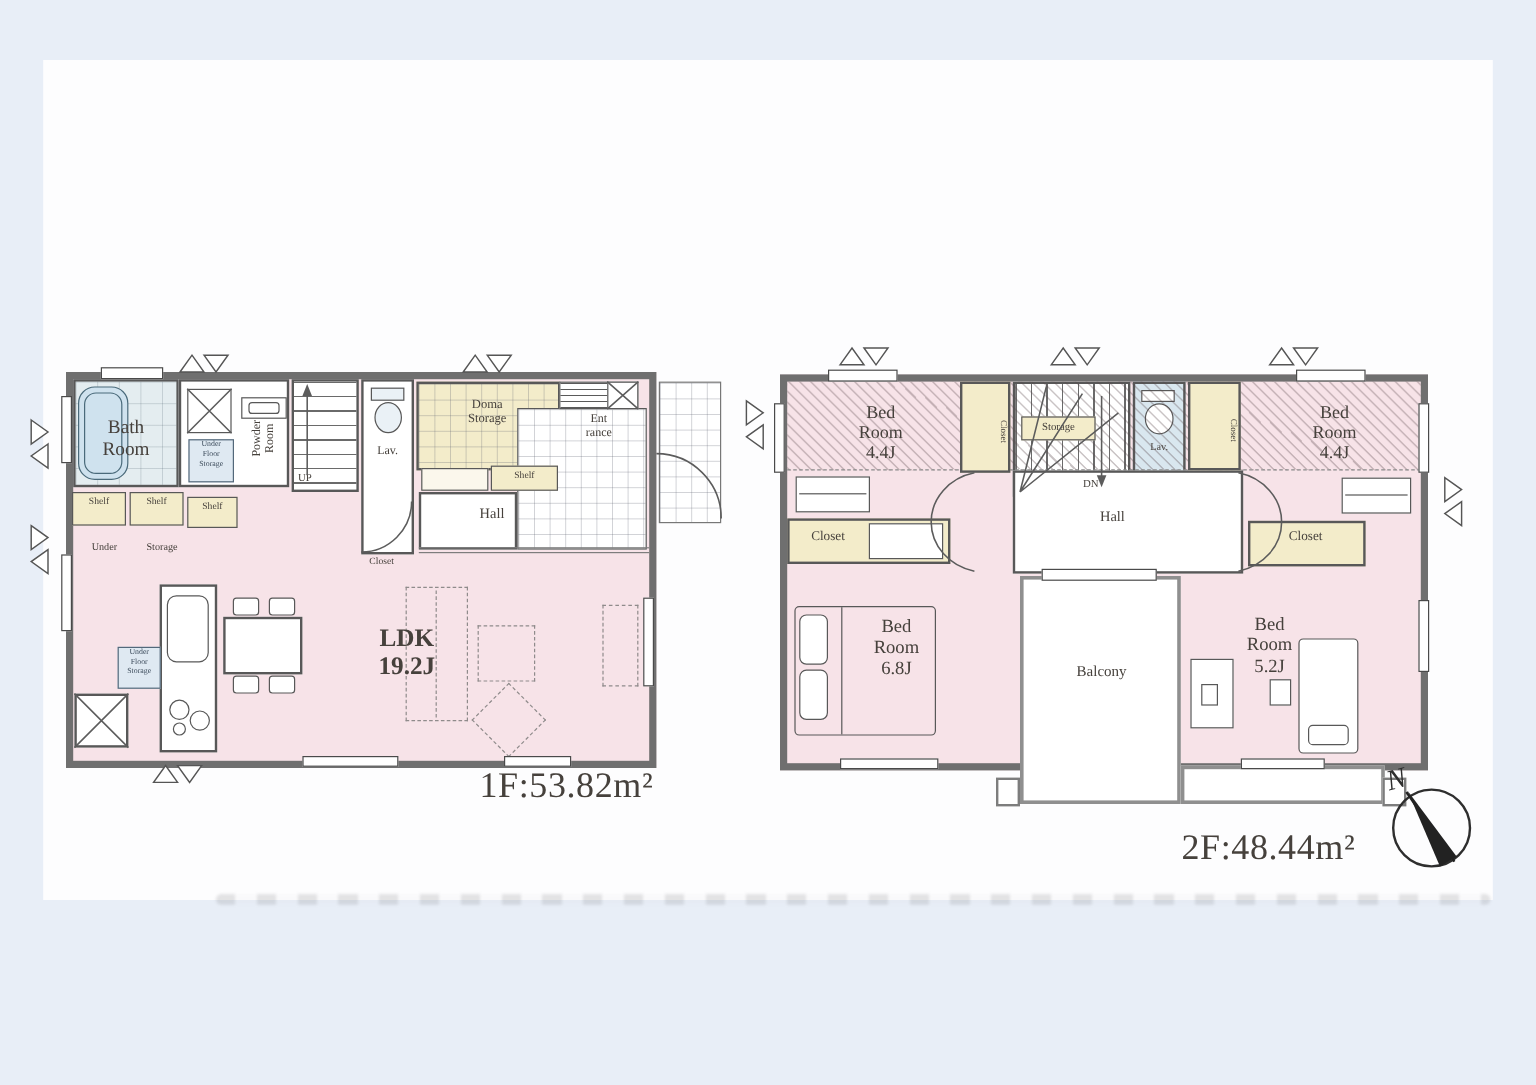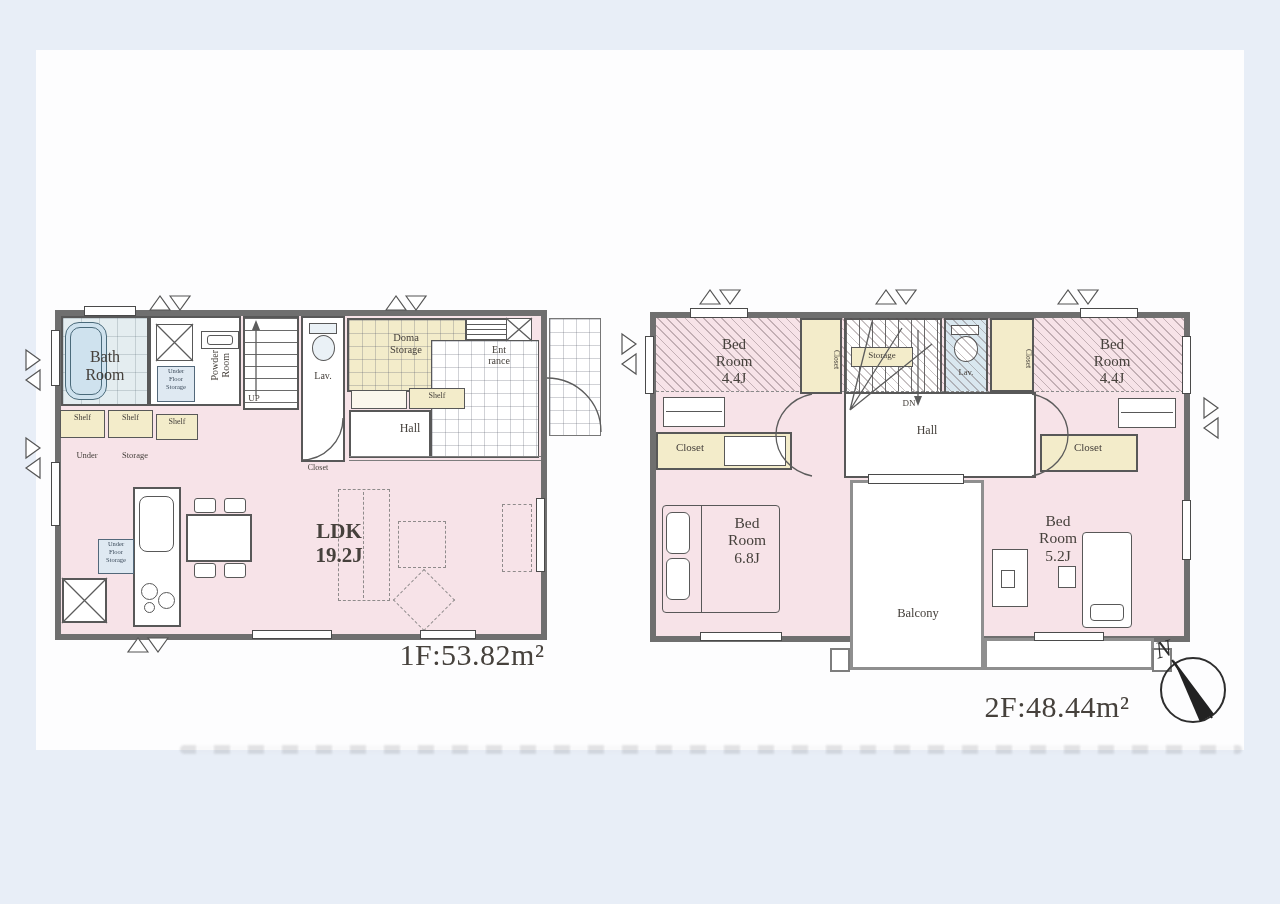--- a/index.html
+++ b/index.html
@@ -181,21 +181,21 @@
 Room
 6.8J</div>
 <div class="abs furn" style="left:662px;top:505px;width:118px;height:108px;border-radius:4px;">
   <div class="abs" style="left:38px;top:0;bottom:0;border-left:1.2px solid var(--line_gray);"></div>
 </div>
 <div class="abs furn" style="left:666px;top:512px;width:24px;height:42px;border-radius:6px;background:#fff;"></div>
 <div class="abs furn" style="left:666px;top:558px;width:24px;height:42px;border-radius:6px;background:#fff;"></div>
 
 <div class="abs" style="left:850px;top:480px;width:134px;height:190px;background:#fff;border:3px solid #8f8f8f;z-index:2;"></div>
 <div class="abs" style="left:984px;top:638px;width:170px;height:32px;background:#fff;border:3px solid #8f8f8f;z-index:2;"></div>
-<div class="abs lbl" style="left:886px;top:606px;width:64px;font-size:12.5px;">Balcony</div>
+<div class="abs lbl" style="left:886px;top:552px;width:64px;font-size:12.5px;">Balcony</div>
 <div class="abs" style="left:830px;top:648px;width:20px;height:24px;background:#fff;border:2px solid #7d7d7d;z-index:3;"></div>
 <div class="abs" style="left:1152px;top:648px;width:20px;height:24px;background:#fff;border:2px solid #7d7d7d;z-index:3;"></div>
 <div class="abs win" style="left:868px;top:474px;width:96px;height:10px;"></div>
 
 <div class="abs lbl" style="left:1022px;top:512px;width:72px;font-size:15.5px;">Bed
 Room
 5.2J</div>
 <div class="abs furn" style="left:992px;top:549px;width:36px;height:58px;background:#fff;">
   <div class="abs" style="left:8px;top:20px;width:14px;height:18px;border:1px solid var(--line_gray);"></div>
 </div>

